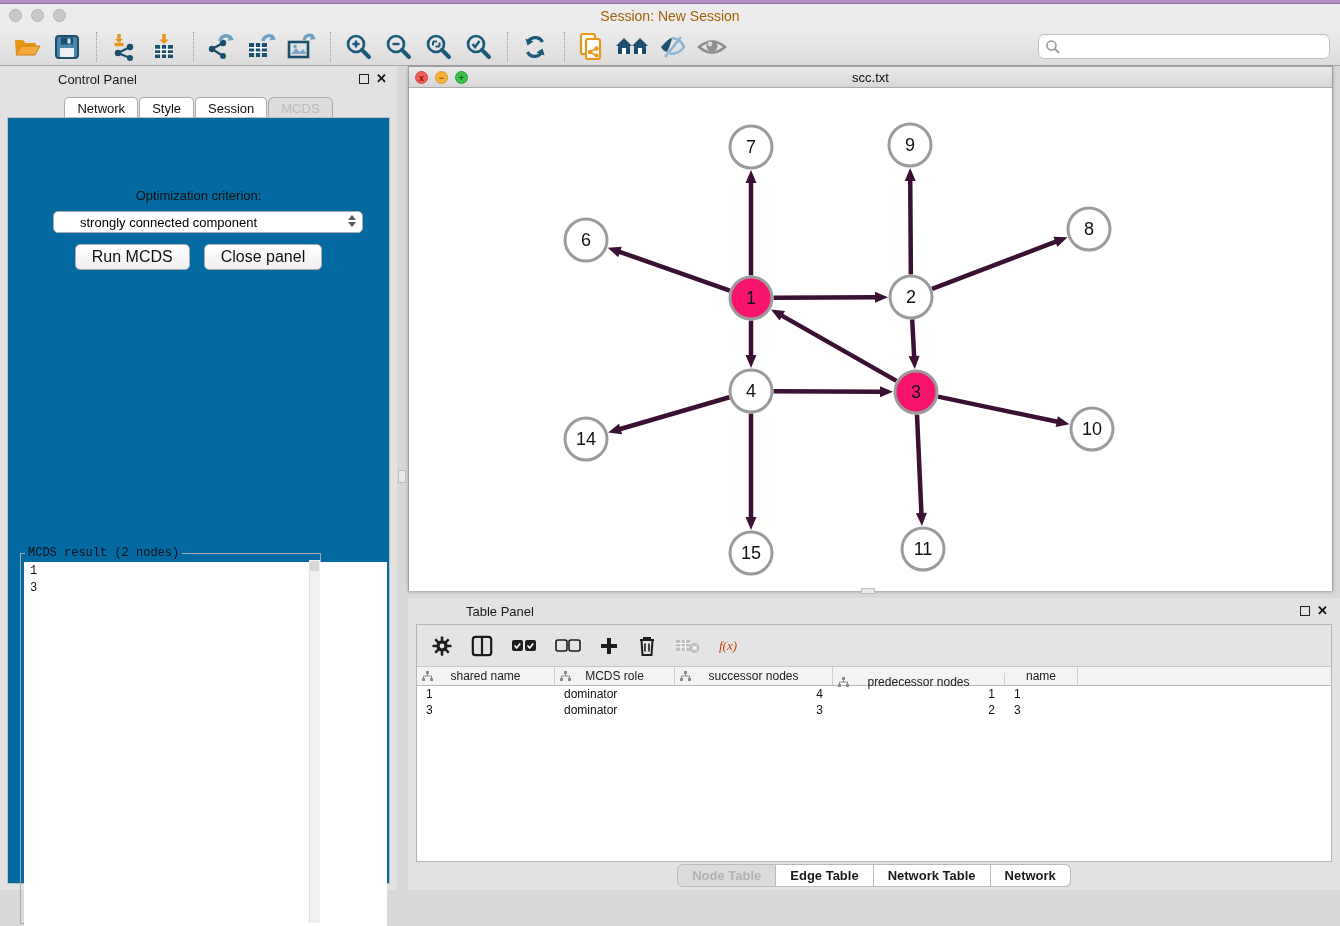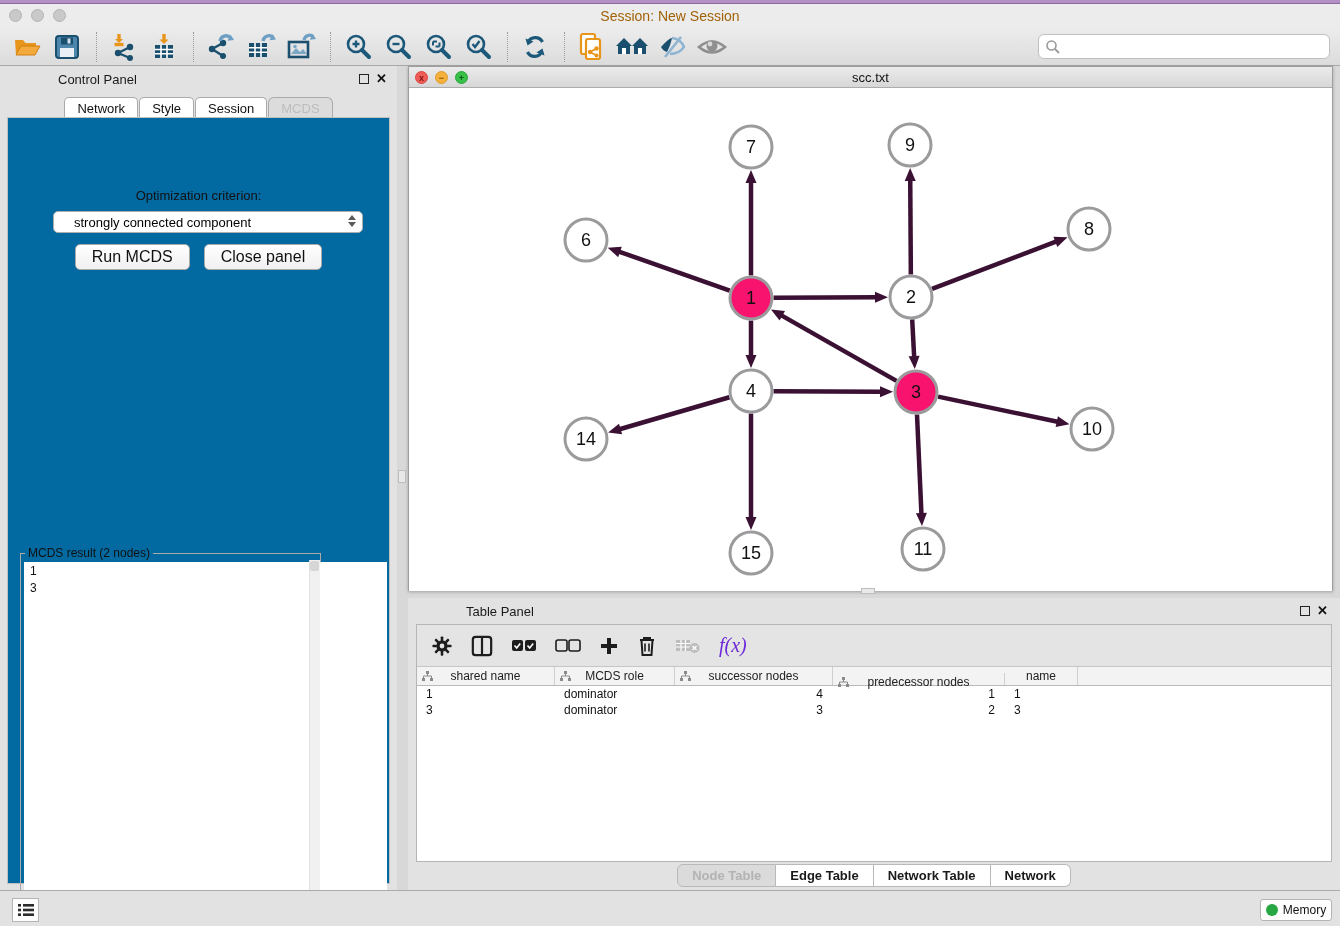--- a/index.html
+++ b/index.html
@@ -27,28 +27,28 @@
   .panel-header { position:relative; height:26px; }
   .panel-title { position:absolute; left:10px; top:6px; font-size:13px; color:#1a1a1a;margin-left:48px; }
   .float-ico { position:absolute; width:10px; height:10px; border:1.5px solid #222; top:8px; }
   .close-ico { position:absolute; top:6px; font-size:13px; font-weight:bold; color:#111; line-height:14px; }
   .cp-float { right:28px; } .cp-close { right:10px; }
   .cp-tabs { position:absolute; top:31px; left:0; width:100%; display:flex; justify-content:center; gap:1px; }
   .cp-tab { background:#fff; border:1px solid #aaa; border-bottom:none; border-radius:5px 5px 0 0; font-size:13px; padding:3px 12px 3px 12px; color:#111; }
   .cp-tab.selected { background:#dcdcdc; color:#bdbdbd; border-radius:6px 6px 0 0; }
   .cp-box { position:absolute; left:7px; top:51px; width:383px; height:767px; background:#0369a1; border:1px solid #c0c0c0; }
   .opt-label { position:absolute; top:70px; left:0; width:100%; text-align:center; font-size:13px; color:#111; }
-  .dropdown { position:absolute; left:45px; top:93px; width:310px; height:22px; background:#fff; border:1px solid #aeaeae; border-radius:5px; display:flex; align-items:center; padding-left:20px; font-size:13px; }
+  .dropdown { position:absolute; left:45px; top:93px; width:310px; height:22px; background:#fff; border:1px solid #aeaeae; border-radius:5px; display:flex; align-items:center; padding-left:26px; font-size:13px; }
   .dd-stepper { position:absolute; right:6px; top:3px; display:flex; flex-direction:column; gap:2px; }
   .dd-stepper i { width:0; height:0; border-left:4px solid transparent; border-right:4px solid transparent; display:block; }
   .dd-up { border-bottom:5px solid #5a5a5a; }
   .dd-dn { border-top:5px solid #5a5a5a; }
   .cp-buttons { position:absolute; top:126px; left:0; width:100%; display:flex; justify-content:center; gap:14px; }
   .cp-btn { background:linear-gradient(#ffffff,#f0f0f0); border:1px solid #ababab; border-radius:5px; font-size:16px; padding:3px 16px; color:#111; }
-  .result-fieldset { position:absolute; left:12px; top:428px; width:301px; height:378px; border:1px solid #a9a9a9; }
+  .result-fieldset { position:absolute; left:12px; top:428px; width:301px; height:378px; border:1px solid #a9a9a9;font-family:Liberation Mono, monospace; }
   .result-fieldset legend { font-size:12px; color:#111; margin-left:4px; padding:0 3px; }
   .result-text { position:absolute; left:3px; top:2px; width:363px; height:364px; background:#fff; font-size:12px; line-height:17px; padding:1px 0 0 6px; color:#111; }
   .result-scroll { position:absolute; right:0; top:0; width:11px; height:100%; background:#f1f1f1; border-left:1px solid #e0e0e0; }
   .result-thumb { position:absolute; right:1px; top:1px; width:9px; height:10px; background:#d6d6d6; border-radius:2px; }
 
   
   .net-window { position:absolute; left:408px; top:66px; width:925px; height:525px; background:#fff; border:1px solid #9e9e9e; box-shadow:0 1px 3px rgba(0,0,0,.25); }
   .net-titlebar { position:relative; height:21px; background:linear-gradient(#ebebeb,#d7d7d7); border-bottom:1px solid #acacac; }
   .net-title { position:absolute; width:100%; text-align:center; top:3px; font-size:13px; color:#111; }
   .net-traffic { position:absolute; top:4px; width:13px; height:13px; border-radius:50%; font-size:9px; font-weight:bold; text-align:center; line-height:12px; }
@@ -58,21 +58,21 @@
   .net-canvas { position:absolute; left:0; top:21px; width:923px; height:503px; background:#fff; }
   .splitter-grip-v { position:absolute; left:398px; top:470px; width:8px; height:13px; background:#e9e9e9; border:1px solid #bdbdbd; }
   .splitter-grip-h { position:absolute; left:861px; top:588px; width:14px; height:6px; background:#e9e9e9; border:1px solid #bdbdbd; }
 
   
   .table-panel { position:absolute; left:408px; top:598px; width:932px; height:292px; background:#e2e2e2; }
   .tp-float { right:30px; } .tp-close { right:12px; }
   .tp-box { position:absolute; left:8px; top:26px; width:916px; height:238px; border:1px solid #b5b5b5; background:#fff; }
   .tp-toolbar { height:42px; background:#e4e4e4; border-bottom:1px solid #c6c6c6; display:flex; align-items:center; padding-left:14px; gap:18px; }
   .tp-ico { display:flex; align-items:center; justify-content:center; }
-  .fx-label { font-family:"Liberation Serif", serif; font-style:italic; font-size:20px; color:#6d28d9; }
+  .fx-label { font-family:"Liberation Serif", serif; font-style:italic; font-size:13px; color:#c2410c; }
   .tbl-header { display:flex; height:19px; background:#f3f3f3; border-bottom:1px solid #b9b9b9; }
   .th { position:relative; border-right:1px solid #cfcfcf; font-size:12px; color:#222; text-align:center; line-height:18px; }
   .th .tree { position:absolute; left:5px; top:4px; }
   .tbl-body .tr { display:flex; height:16px; background:#fff; }
   .td { font-size:12px; color:#111; line-height:16px; padding:0 10px 0 9px; overflow:hidden; white-space:nowrap; }
   .td.right { text-align:right; }
   .tp-tabs { position:absolute; left:0; bottom:3px; width:100%; display:flex; justify-content:center; }
   .tp-tab { background:#fff; border:1px solid #b9b9b9; border-left:none; font-size:13px; font-weight:bold; color:#1a1a1a; padding:3px 14px; }
   .tp-tab:first-child { border-left:1px solid #b9b9b9; border-radius:6px 0 0 6px; }
   .tp-tab:last-child { border-radius:0 6px 6px 0; }
@@ -513,32 +513,14 @@
         </div>
     </div>
     <div class="tp-tabs" id="tp-tabs">
         <div class="tp-tab selected">Node Table</div>
         <div class="tp-tab">Edge Table</div>
         <div class="tp-tab">Network Table</div>
         <div class="tp-tab">Network</div>
       </div>
   </div>
 
-  <div class="status-bar">
-    <div class="list-btn">
-      <svg width="16" height="14" viewBox="0 0 16 14">
-          <g fill="#2b2b2b">
-            <rect x="0" y="1" width="3" height="2.6"></rect>
-            <rect x="5" y="1" width="11" height="2.6"></rect>
-            <rect x="0" y="5.7" width="3" height="2.6"></rect>
-            <rect x="5" y="5.7" width="11" height="2.6"></rect>
-            <rect x="0" y="10.4" width="3" height="2.6"></rect>
-            <rect x="5" y="10.4" width="11" height="2.6"></rect>
-          </g>
-        </svg>
-    </div>
-    <div class="memory-btn">
-      <span class="mem-dot" id="mem-dot" style="background: rgb(39, 167, 68);"></span>
-      <span>Memory</span>
-    </div>
-  </div>
 
 </div>
 
 </body></html>

